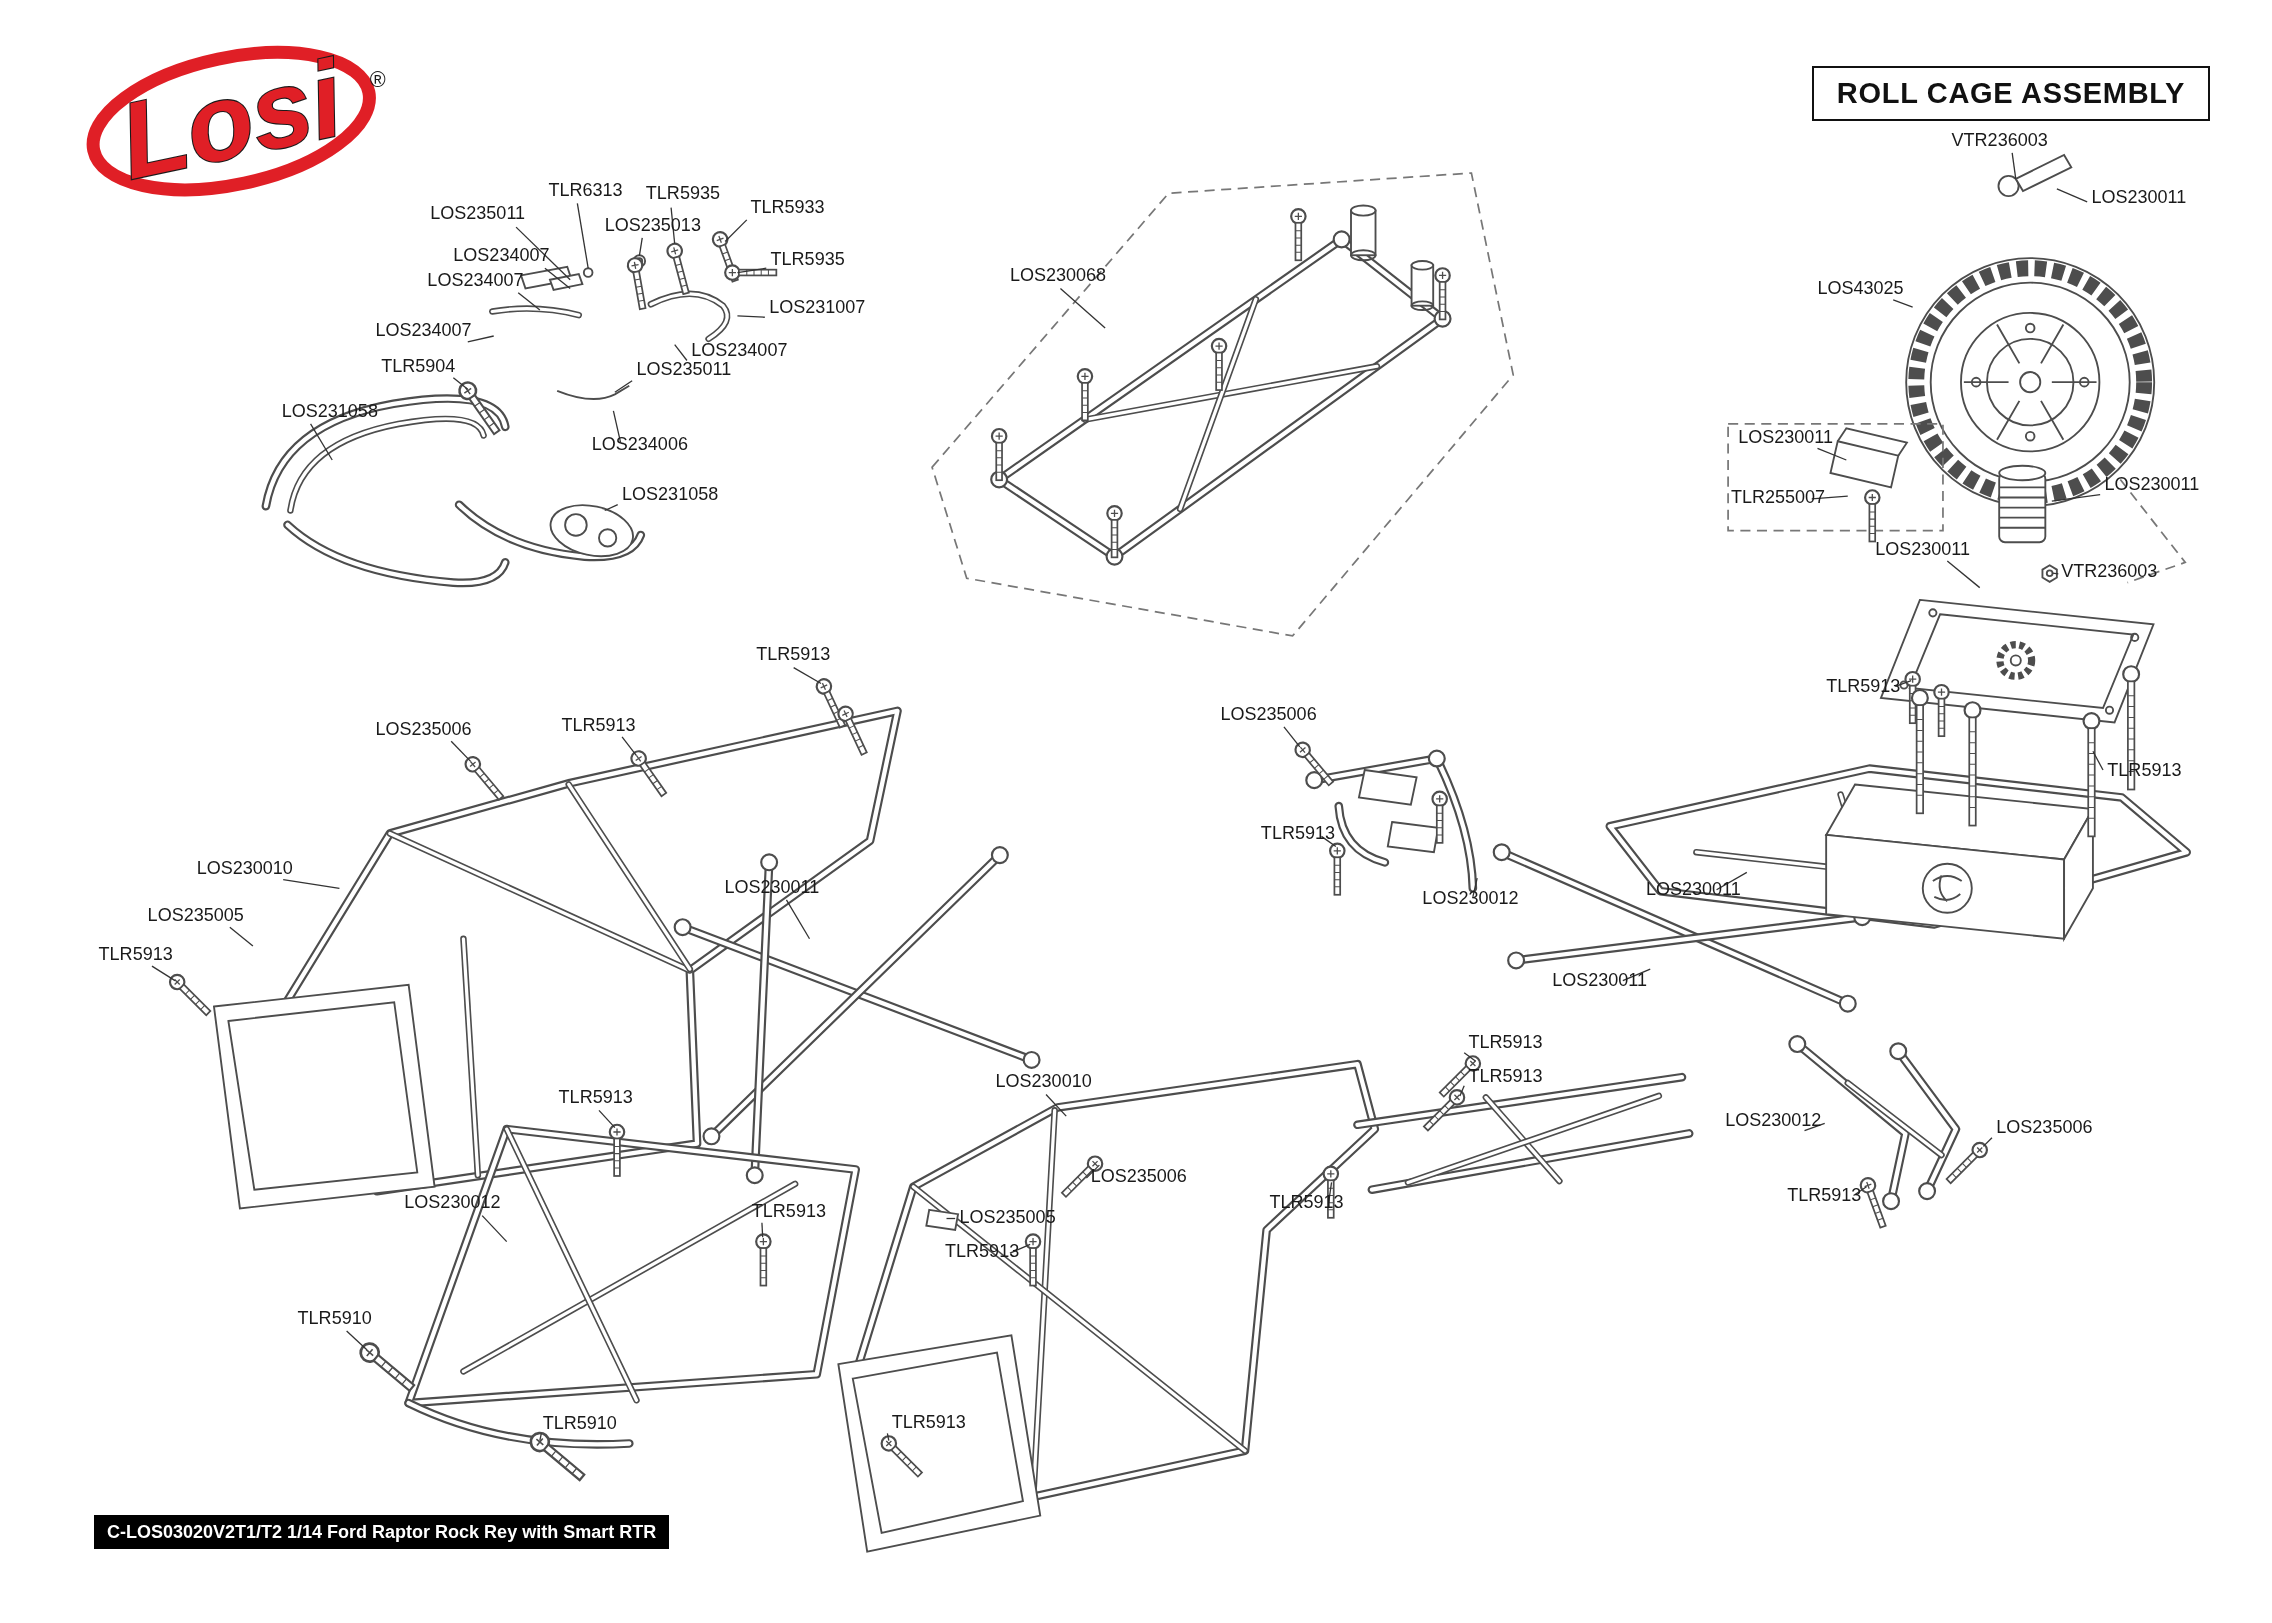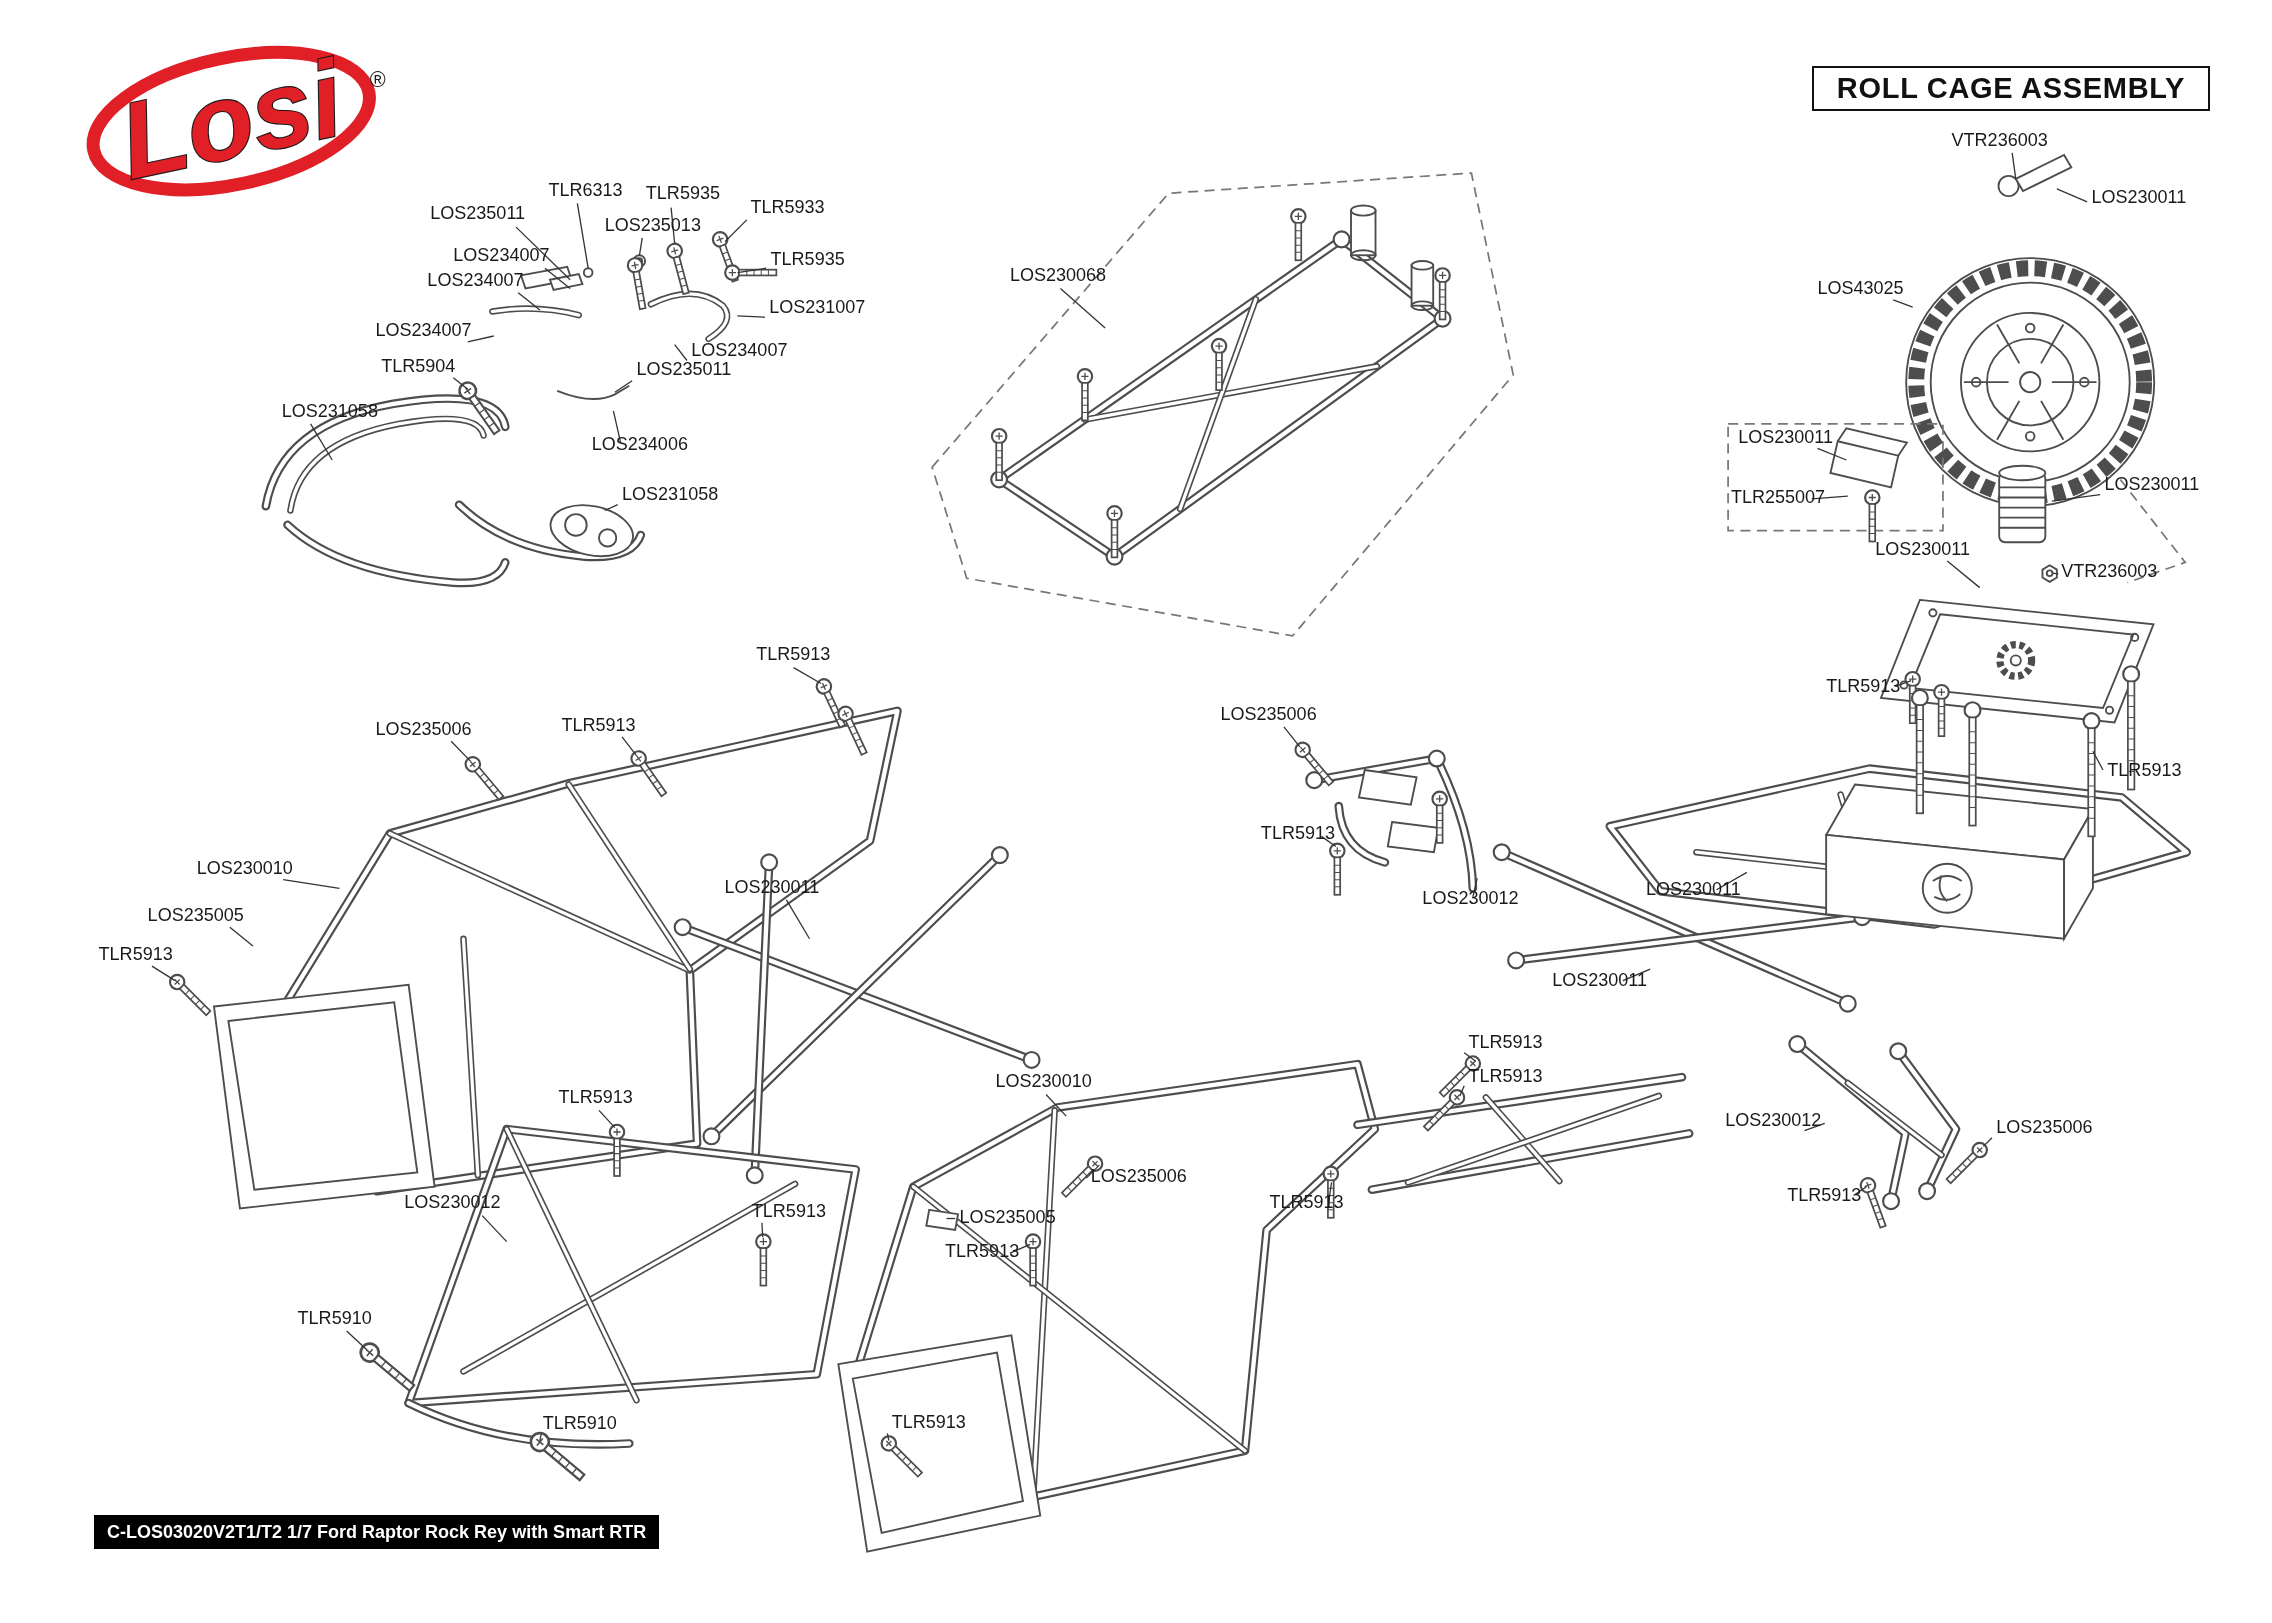--- a/index.html
+++ b/index.html
@@ -9,21 +9,21 @@
   .page > svg{position:absolute;left:0;top:0}
   .plabel{font-family:"Liberation Sans",sans-serif;font-size:25px;fill:#1a1a1a}
   .leader{stroke:#333;stroke-width:1.8}
   .to{stroke:#4d4d4d;stroke-width:12;fill:none;stroke-linecap:round;stroke-linejoin:round}
   .ti{stroke:#fff;stroke-width:6;fill:none;stroke-linecap:round;stroke-linejoin:round}
   .to2{stroke:#4d4d4d;stroke-width:9;fill:none;stroke-linecap:round;stroke-linejoin:round}
   .ti2{stroke:#fff;stroke-width:4.5;fill:none;stroke-linecap:round;stroke-linejoin:round}
   .ln{stroke:#4d4d4d;stroke-width:2.6;fill:none}
   .lnf{stroke:#4d4d4d;stroke-width:2.6;fill:#fff}
   .dash{stroke:#777;stroke-width:2.4;fill:none;stroke-dasharray:14 9}
-  .title-box{position:absolute;left:1812px;top:66px;width:398px;height:45px;border:2.2px solid #111;
+  .title-box{position:absolute;left:1812px;top:66px;width:398px;height:55px;border:2.2px solid #111;
     display:flex;align-items:center;justify-content:center;font-size:29px;font-weight:bold;
     color:#111;letter-spacing:0.7px;background:#fff}
   .footer-bar{position:absolute;left:94px;top:1515px;background:#000;color:#fff;
     font-size:18px;font-weight:bold;padding:6.5px 13px;white-space:nowrap}
 </style>
 </head>
 <body>
 
 <div class="page">
 
@@ -451,16 +451,16 @@
         <line x1="2502" y1="1568" x2="2530" y2="1558" class="leader"></line>
         <text x="2392" y="1562" class="plabel">LOS230012</text>
         <line x1="2762" y1="1578" x2="2750" y2="1590" class="leader"></line>
         <text x="2768" y="1572" class="plabel">LOS235006</text>
         <line x1="2570" y1="1658" x2="2588" y2="1646" class="leader"></line>
         <text x="2478" y="1666" class="plabel">TLR5913</text>
       </g>
 </svg>
 
 <div class="title-box">ROLL CAGE ASSEMBLY</div>
-<div class="footer-bar">C-LOS03020V2T1/T2 1/7 Ford Raptor Rock Rey with Smart RTR</div>
+<div class="footer-bar">C-LOS03020V2T1/T2 1/14 Ford Raptor Rock Rey with Smart RTR</div>
 
 </div>
 
 
 </body></html>

